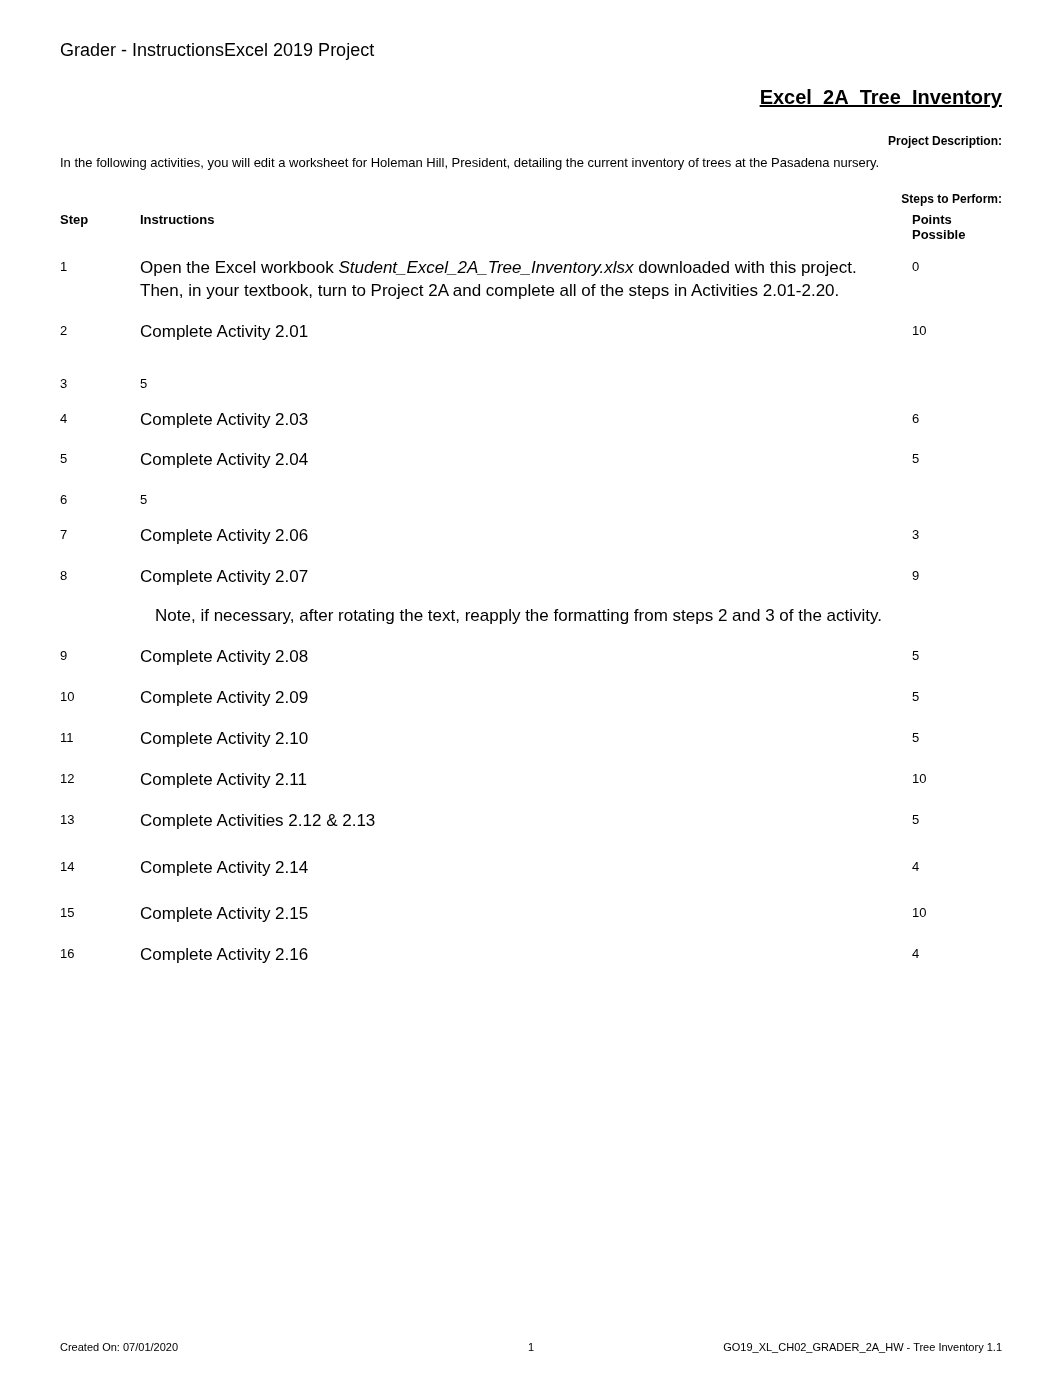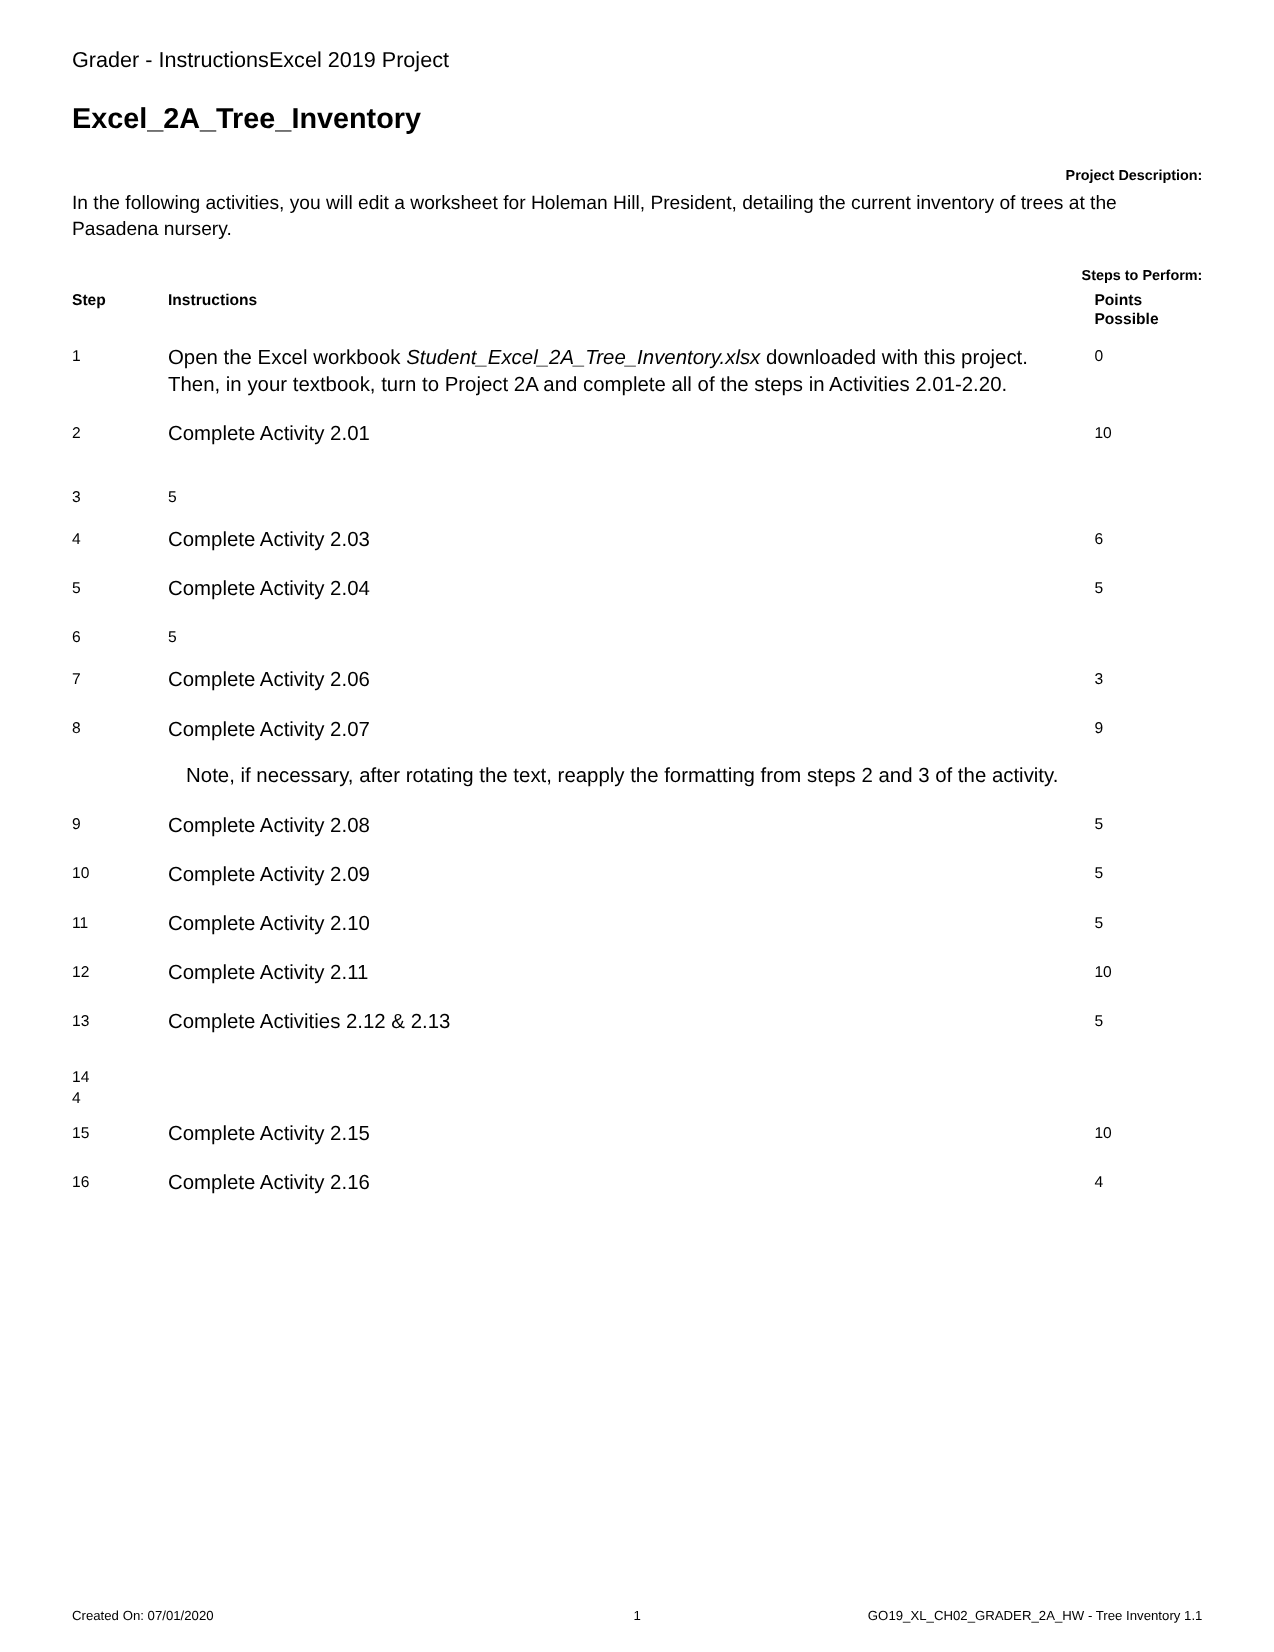--- a/index.html
+++ b/index.html
@@ -16,33 +16,34 @@
     padding: 40px 60px 30px 60px;
     position: relative;
   }
   .header-row {
     display: flex;
     justify-content: flex-start;
     font-size: 18px;
     margin-bottom: 25px;
   }
   .doc-title {
-    text-align: left;
-    font-size: 24px;
+    text-align: right;
+    font-size: 20px;
     font-weight: bold;
     margin-bottom: 25px;
+    text-decoration: underline;
   }
   .section-label {
     font-size: 12px;
     font-weight: bold;
     margin-bottom: 6px;
     text-align: right;
   }
   .description-text {
-    font-size: 16px;
+    font-size: 13px;
     line-height: 1.35;
     margin-bottom: 20px;
   }
   .table-header {
     display: flex;
     font-size: 13px;
     font-weight: bold;
     margin-bottom: 14px;
   }
   .col-step {
@@ -201,22 +202,23 @@
   <div class="step-instr">Complete Activity 2.11</div>
   <div class="step-points">10</div>
 </div>
 
 <div class="step-row" style="margin-bottom:24px;">
   <div class="step-num">13</div>
   <div class="step-instr">Complete Activities 2.12 &amp; 2.13</div>
   <div class="step-points">5</div>
 </div>
 
-<div class="step-row" style="margin-bottom:12px;flex-direction:column;">
+<div class="step-row" style="margin-bottom:23px;">
   <div class="step-num">14</div>
+  <div class="step-instr">Complete Activity 2.14</div>
   <div class="step-points">4</div>
 </div>
 
 <div class="step-row">
   <div class="step-num">15</div>
   <div class="step-instr">Complete Activity 2.15</div>
   <div class="step-points">10</div>
 </div>
 
 <div class="step-row">

